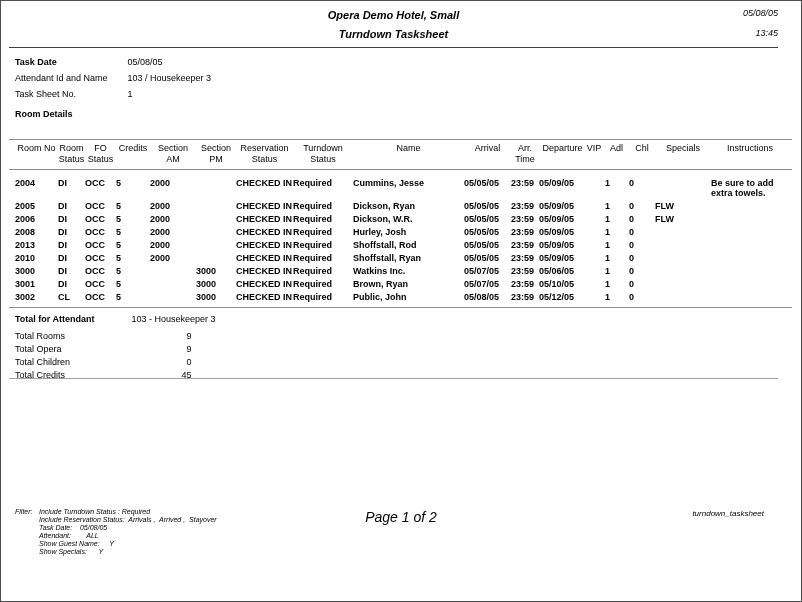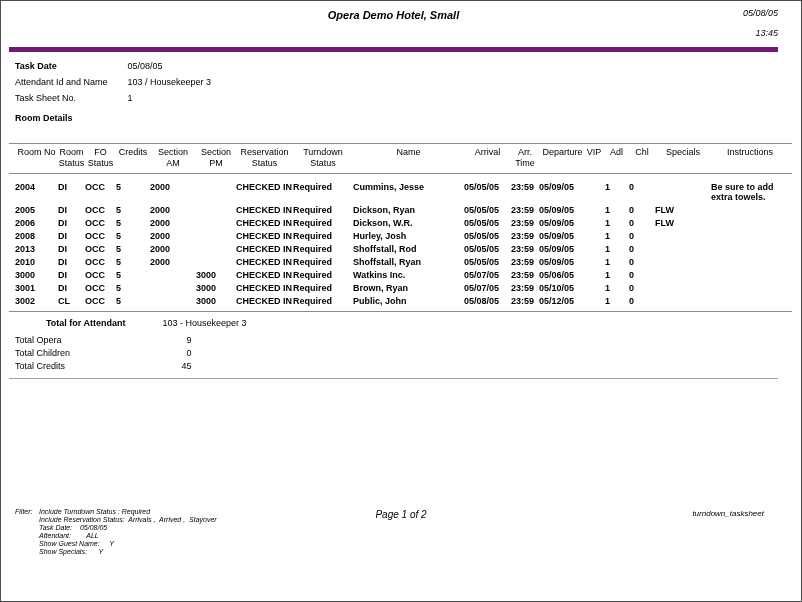--- a/index.html
+++ b/index.html
@@ -7,21 +7,21 @@
     position:relative;
     width:802px; height:602px;
     box-sizing:border-box;
     border:1px solid #4d4d4d;
     background:#ffffff;
     font-family:"Liberation Sans", sans-serif;
     color:#000;
     overflow:hidden;
   }
   
-  .report-header { position:relative; height:46px; border-bottom:5px solid #701a75; margin:0 23px 0 8px; }
+  .report-header { position:relative; height:46px; border-bottom:1px solid #701a75; margin:0 23px 0 8px; }
   .title-line1 { position:absolute; top:8px; left:0; right:0; text-align:center;
                  font-size:11px; font-weight:bold; font-style:italic; }
   .title-line2 { position:absolute; top:27px; left:0; right:0; text-align:center;
                  font-size:11px; font-weight:bold; font-style:italic; }
   .print-date  { position:absolute; top:7px;  right:0; font-size:9px; font-style:italic; }
   .print-time  { position:absolute; top:27px; right:0; font-size:9px; font-style:italic; }
   
   .info-block { padding:9px 0 0 14px; font-size:9px; }
   .info-row { height:16px; }
   .info-label { display:inline-block; width:110px; }
@@ -50,40 +50,41 @@
   .col-departure{width:47px}
   .col-vip{width:16px}
   .col-adl{width:26px; padding-left:3px; box-sizing:border-box;}
   .col-chl{width:27px; padding-left:1px; box-sizing:border-box;}
   .col-specials{width:56px}
   .col-instructions{width:78px}
   
   .totals-rule-top { margin:5px 9px 0 8px; }
   .totals-block { padding:6px 0 0 14px; font-size:9px; }
   .totals-title-row { height:17px; }
-  .totals-title-label { display:inline-block; width:114px; font-weight:bold;margin-left:31px; }
+  .totals-title-label { display:inline-block; width:114px; font-weight:bold; }
   .totals-item { height:13px; }
   .totals-item-label { display:inline-block; width:110px; }
   .totals-item-value { display:inline-block; width:64px; text-align:right; }
   .totals-rule-bottom { position:absolute; left:8px; right:23px; top:377px; border-top:1px solid #a0a0a0; }
   
   .footer { position:absolute; left:0; right:0; top:507px; font-size:7px; }
   .filter-block { position:absolute; left:14px; top:0; display:flex; font-style:italic; }
   .filter-label { width:24px; }
   .filter-lines div { line-height:8px; white-space:pre; }
-  .page-number { position:absolute; left:0; right:0; top:1px; text-align:center; font-size:10px; font-style:italic; }
+  .page-number { position:absolute; left:0; right:0; top:1px; text-align:center; font-size:14px; font-style:italic; }
   .report-file { position:absolute; right:37px; top:1px; font-size:8px; font-style:italic; }
 </style>
 </head>
 <body>
 
 <div class="page">
 
   <div class="report-header">
     <div class="title-line1">Opera Demo Hotel, Small</div>
+    <div class="title-line2">Turndown Tasksheet</div>
     <div class="print-date">05/08/05</div>
     <div class="print-time">13:45</div>
   </div>
 
   <div class="info-block">
     <div class="info-row">
       <span class="info-label bold">Task Date</span>
       <span>05/08/05</span>
     </div>
     <div class="info-row">
@@ -303,20 +304,24 @@
   </div>
 
   <div class="rule totals-rule-top"></div>
 
   <div class="totals-block">
     <div class="totals-title-row">
       <span class="totals-title-label">Total for Attendant</span>
       <span>103 -  Housekeeper 3</span>
     </div>
     <div class="totals-item">
+      <span class="totals-item-label">Total Rooms</span>
+      <span class="totals-item-value">9</span>
+    </div>
+    <div class="totals-item">
       <span class="totals-item-label">Total Opera</span>
       <span class="totals-item-value">9</span>
     </div>
     <div class="totals-item">
       <span class="totals-item-label">Total Children</span>
       <span class="totals-item-value">0</span>
     </div>
     <div class="totals-item">
       <span class="totals-item-label">Total Credits</span>
       <span class="totals-item-value">45</span>

